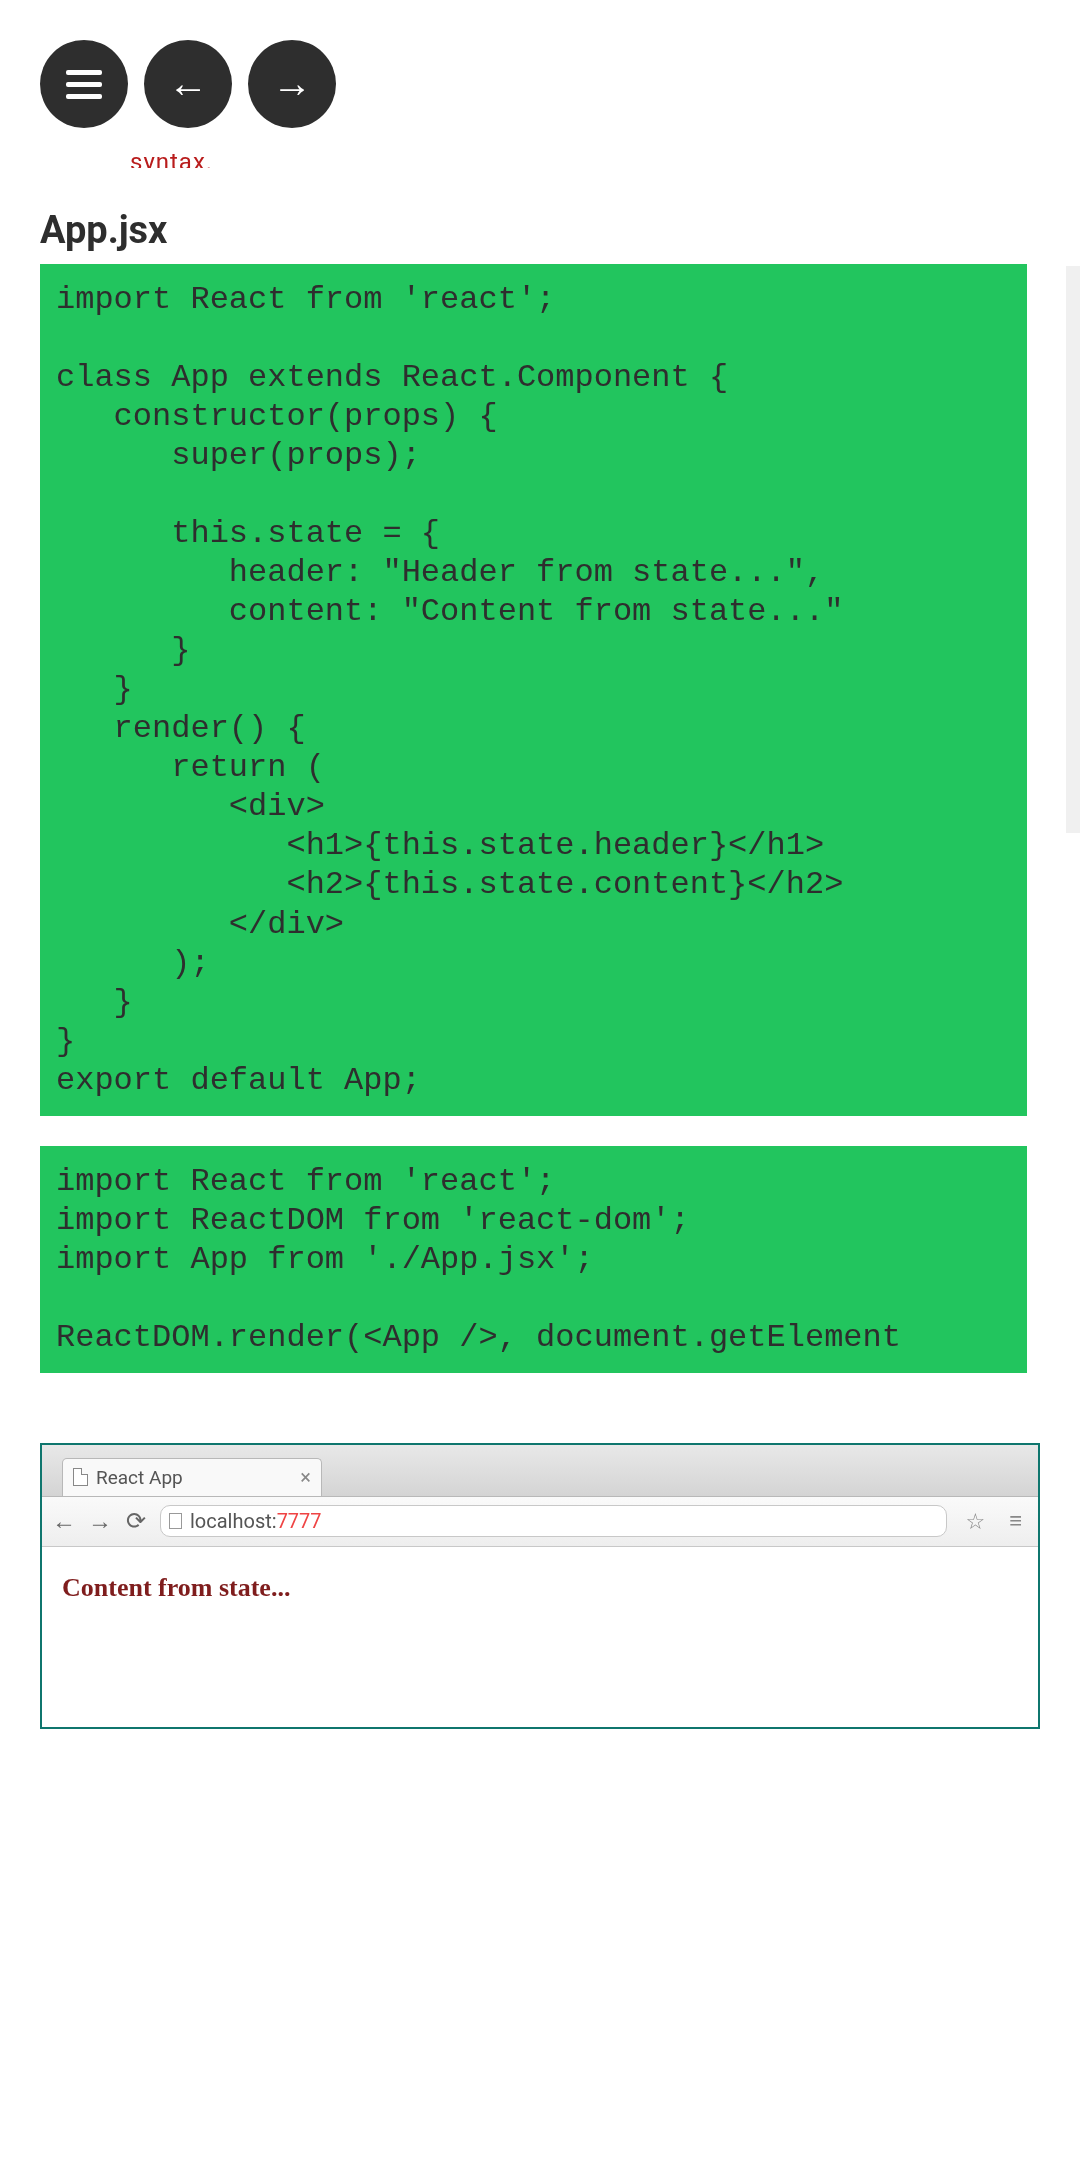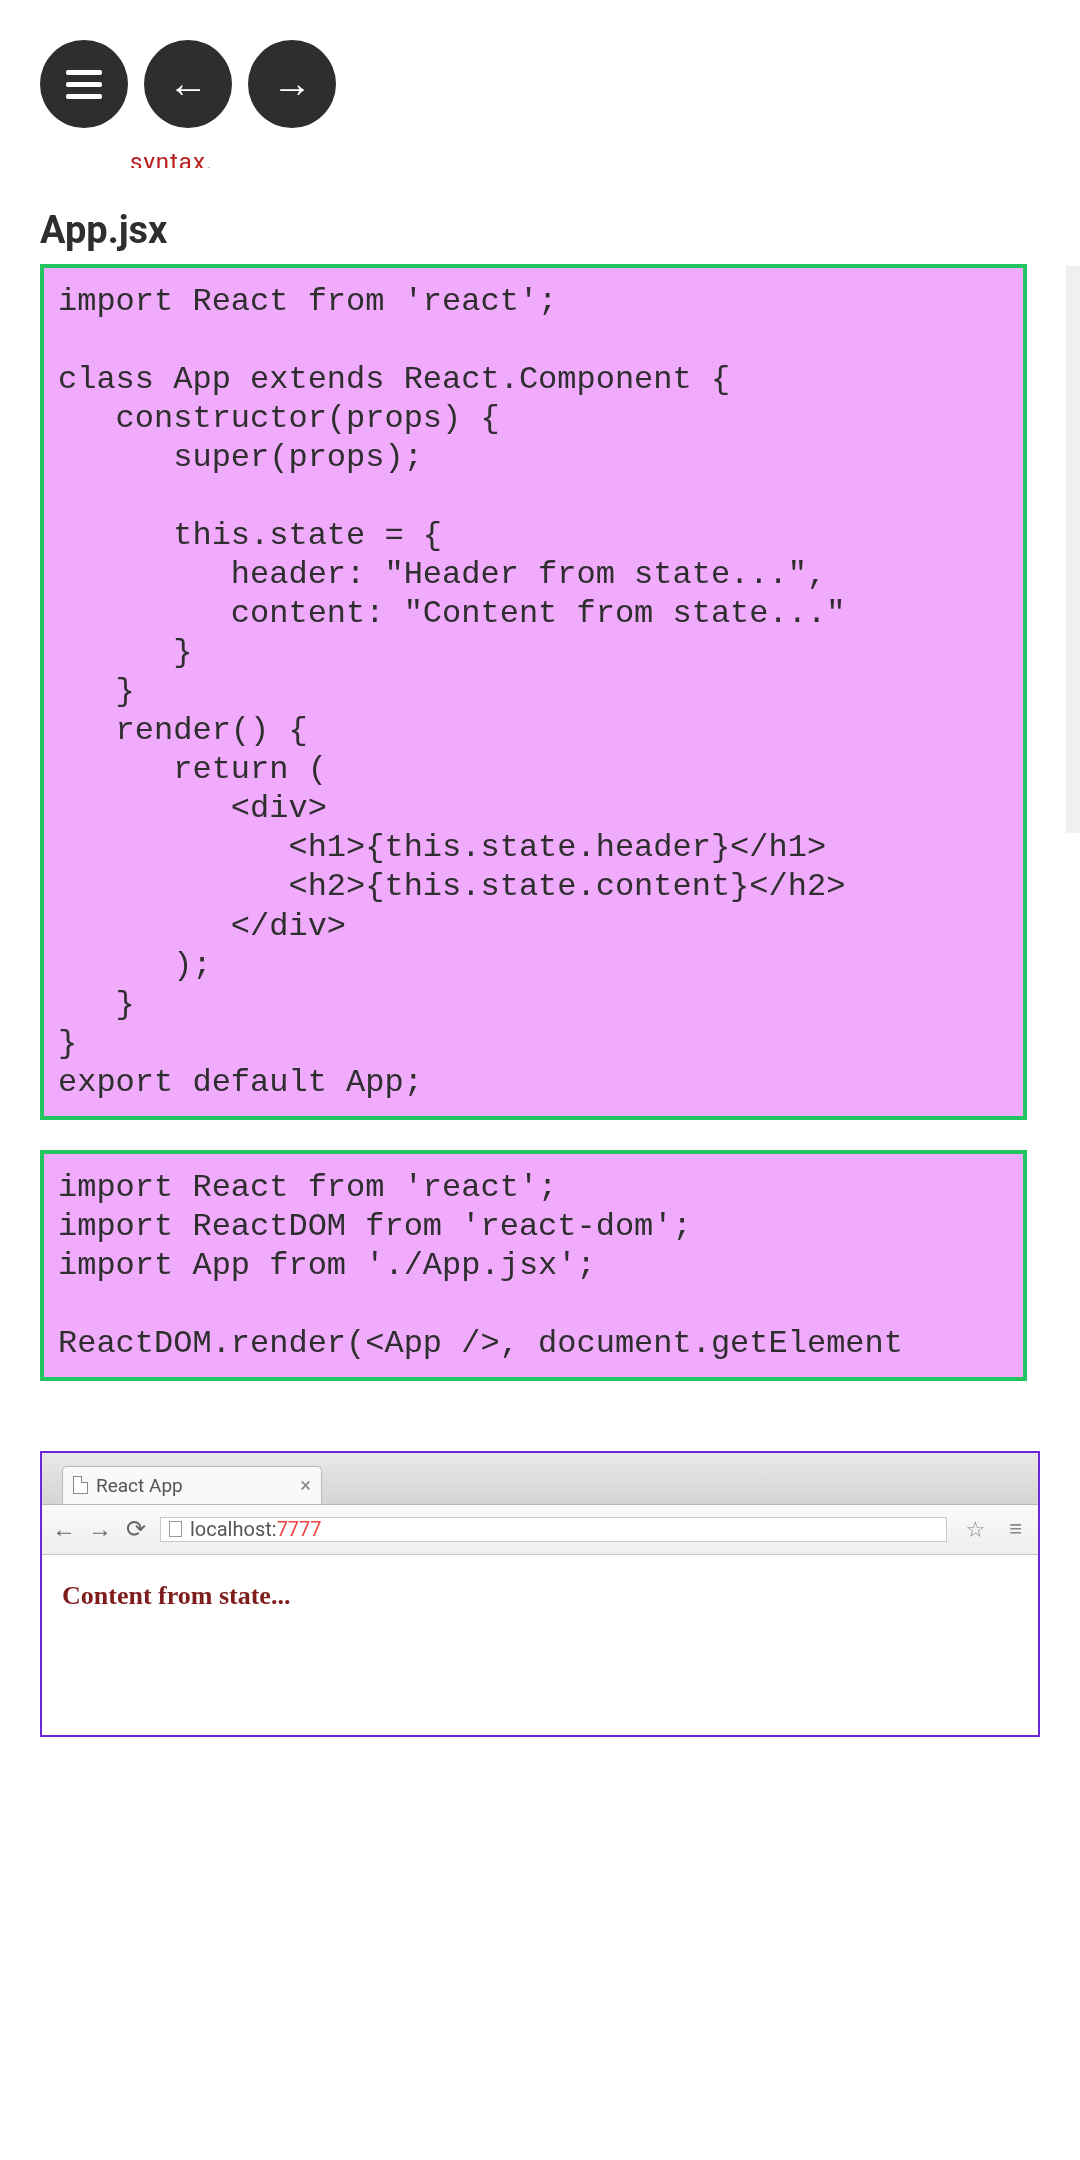--- a/index.html
+++ b/index.html
@@ -54,41 +54,41 @@
   .content {
     padding: 20px 53px 40px 40px;
   }
   .file-title {
     font-weight: 700;
     font-size: 38px;
     margin: 20px 0 12px 0;
     color: #2e2e2e;
   }
   .code-block {
-    border: 4px solid #22c55e;
-    background: #f0abfc;
+    border: 2px solid #22c55e;
+    background: #22c55e;
     padding: 14px 14px;
     font-family: "Courier New", Courier, monospace;
     font-size: 32px;
     line-height: 1.22;
     white-space: pre;
     overflow-x: hidden;
     color: #2e2e2e;
     margin-bottom: 30px;
   }
   .result-text {
     font-size: 38px;
     color: #2e2e2e;
     padding: 20px 0 40px 80px;
     font-weight: 300;
   }
   
   .browser {
     margin: 0 40px;
-    border: 2px solid #6d28d9;
+    border: 2px solid #0f766e;
     background: #fff;
   }
   .tab-strip {
     background: linear-gradient(to bottom, #e8e8e8, #d4d4d4);
     height: 52px;
     display: flex;
     align-items: flex-end;
     padding-left: 20px;
     border-bottom: 1px solid #b8b8b8;
   }
@@ -138,23 +138,23 @@
     border-bottom: 1px solid #c8c8c8;
   }
   .tool-icon {
     font-size: 24px;
     color: #666;
     width: 24px;
     text-align: center;
   }
   .url-bar {
     flex: 1;
-    height: 25px;
+    height: 32px;
     border: 1px solid #c8c8c8;
-    border-radius: 0;
+    border-radius: 10px;
     background: #fff;
     display: flex;
     align-items: center;
     padding: 0 8px;
     font-size: 20px;
     color: #555;
   }
   .url-file-icon{
     width:13px;height:16px;border:1px solid #999;margin-right:8px;
   }

